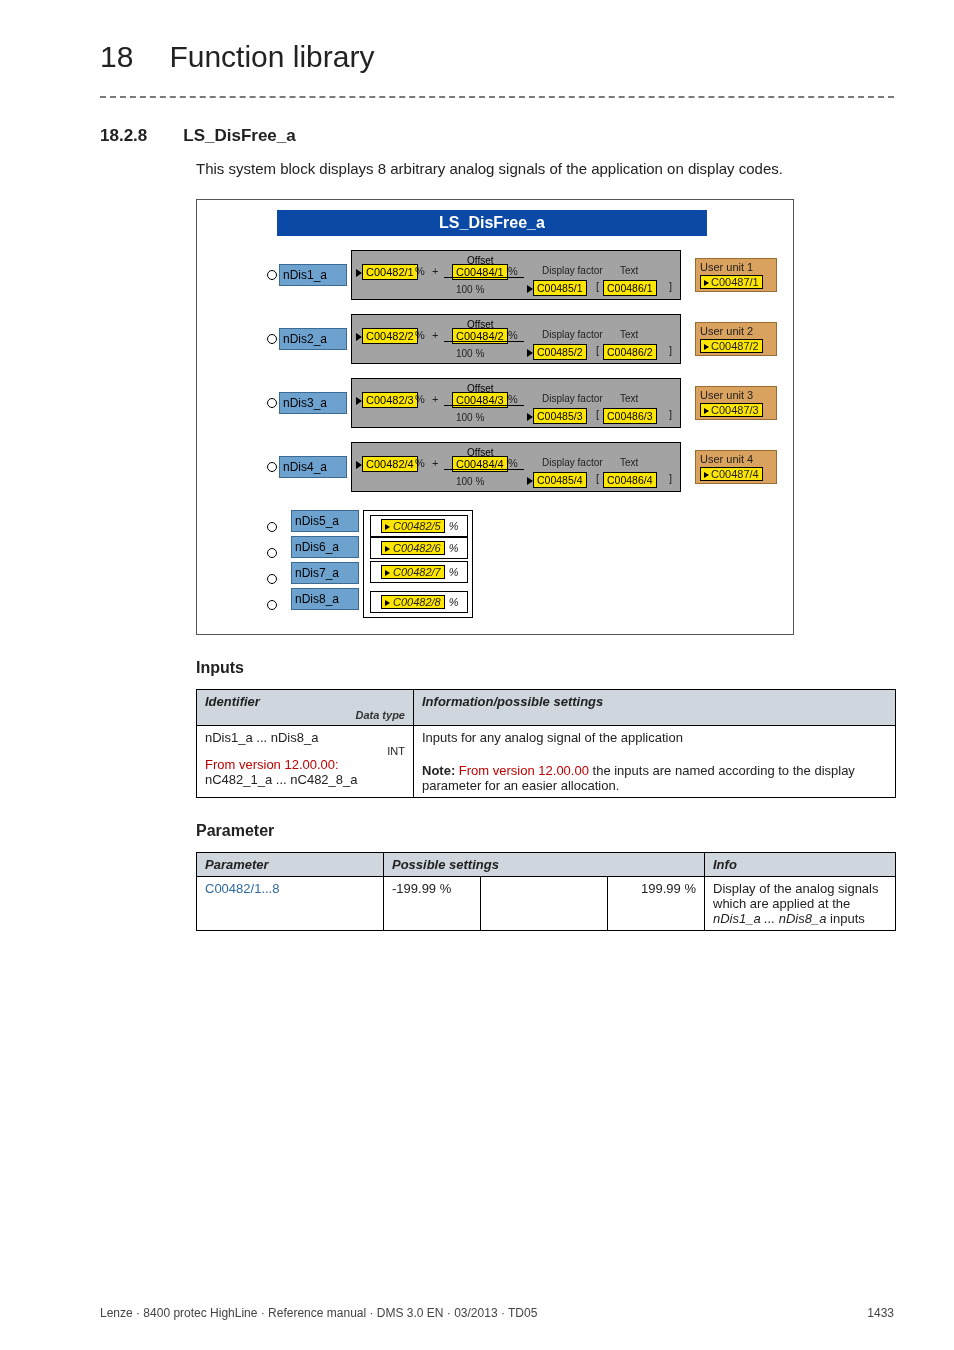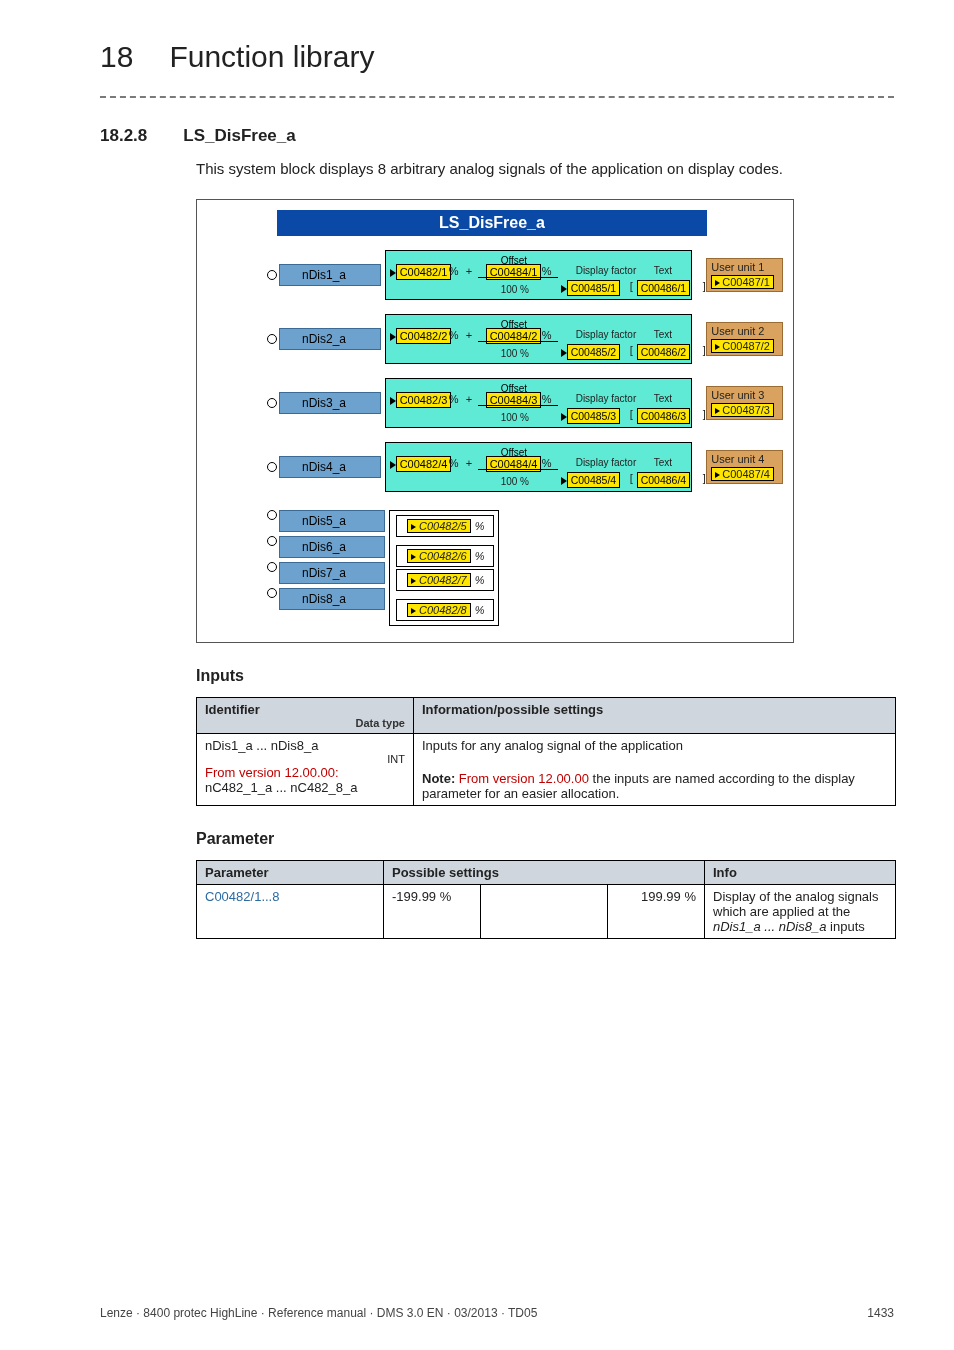--- a/index.html
+++ b/index.html
@@ -89,41 +89,41 @@
     align-items:center;
     margin-top:14px;
   }
   .port-dot{
     width:8px;height:8px;border:1px solid #000;border-radius:50%;flex:0 0 auto;margin-right:2px;
   }
   .input-label{
     background:var(--input-blue);
     color:#000;
     font-size:12px;
-    padding:3px 22px;
+    padding:3px 3px;
     width:60px;
     text-align:left;
     border:1px solid #3b6a94;
   }
   .box{
     border:1px solid #000;
-    background:#5eead4;
+    background:#a3a3a3;
     position:relative;
     margin-left:4px;
     padding:8px 9px 6px 9px;
     box-sizing:border-box;
   }
   .big-box{width:330px;height:50px;}
   .big-box .offset-label{font-size:10px;color:#000;position:absolute;top:4px;left:115px;}
   .big-box .disp-label{font-size:10px;position:absolute;top:14px;left:190px;}
   .big-box .text-label{font-size:10px;position:absolute;top:14px;left:268px;}
   .big-box .plus{font-size:11px;position:absolute;top:14px;left:80px;}
   .big-box .pct1{font-size:11px;position:absolute;top:14px;left:63px;}
   .big-box .pct2{font-size:11px;position:absolute;top:14px;left:156px;}
-  .big-box .hundred{font-size:10px;position:absolute;bottom:4px;left:115px;}
+  .big-box .hundred{font-size:10px;position:absolute;bottom:4px;left:104px;}
   .chip{
     font-size:11px;
     background:var(--yellow);
     border:1px solid #000;
     padding:1px 3px;
     color:#000;
     position:absolute;
     white-space:nowrap;
   }
   .chip.arrow::before{
@@ -158,21 +158,21 @@
     font-size:11px;
     padding:0 3px;
     display:inline-block;
     margin-top:1px;
   }
   .user-unit .uchip::before{
     content:"";display:inline-block;width:0;height:0;margin-right:2px;
     border-top:3px solid transparent;border-bottom:3px solid transparent;border-left:5px solid #000;
     vertical-align:middle;
   }
-  .small-row{display:flex;align-items:flex-start;}
+  .small-row{display:flex;align-items:flex-end;gap:12px;}
   .small-box{
     border:1px solid #000;
     margin-left:4px;
     padding:3px 8px 3px 10px;
     font-size:11px;
     background:#fff;
     display:flex;align-items:center;gap:4px;
   }
   .small-box .schip{
     background:var(--yellow);
@@ -188,21 +188,21 @@
   
   .subsection-title{margin-left:96px;margin-top:24px;font-weight:bold;font-size:16px;}
   
   table.data{
     margin-left:96px;margin-top:12px;border-collapse:collapse;width:700px;font-size:13px;
   }
   table.data th, table.data td{
     border:1px solid #000;vertical-align:top;padding:4px 8px;
   }
   table.data th{
-    background:var(--header-bg);font-weight:bold;text-align:left;
+    background:var(--header-bg);font-weight:bold;text-align:left;font-style:italic;
   }
   .dtype{font-size:11px;color:#333;text-align:right;display:block;}
   .ident-cell{min-width:200px;}
   .red{color:var(--red);}
   .int-label{font-size:11px;text-align:right;display:block;}
   .link{color:var(--blue-link);}
   .footer{
     position:absolute;bottom:30px;left:100px;right:60px;
     display:flex;justify-content:space-between;font-size:12px;color:#444;
   }
@@ -348,21 +348,21 @@
         <div class="small-row" style="margin-top:4px">
           <span class="port-dot"></span>
           <span class="input-label">nDis8_a</span>
         </div>
       </div>
       <div class="small-group-outer" style="margin-left:4px;">
         <div class="small-box">
           <span class="schip">C00482/5</span>
           <span>%</span>
         </div>
-        <div class="small-box" style="margin-top:8px">
+        <div class="small-box" style="margin-top:0">
           <span class="schip">C00482/6</span>
           <span>%</span>
         </div>
         <div class="small-box" style="margin-top:2px">
           <span class="schip">C00482/7</span>
           <span>%</span>
         </div>
         <div class="small-box" style="margin-top:8px">
           <span class="schip">C00482/8</span>
           <span>%</span>

